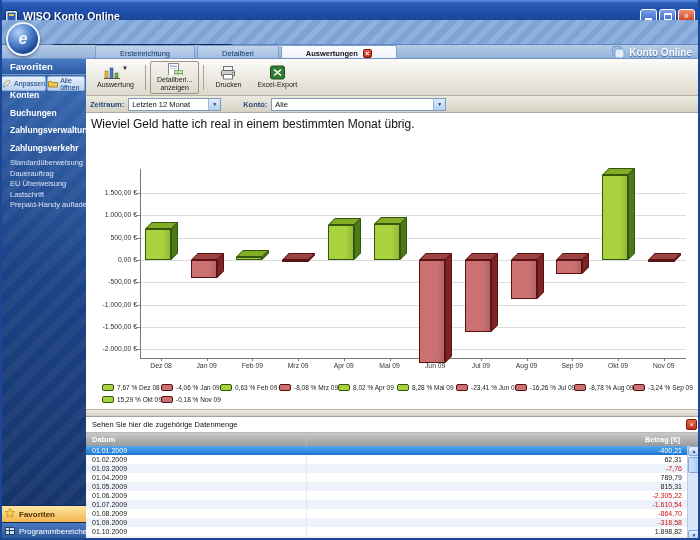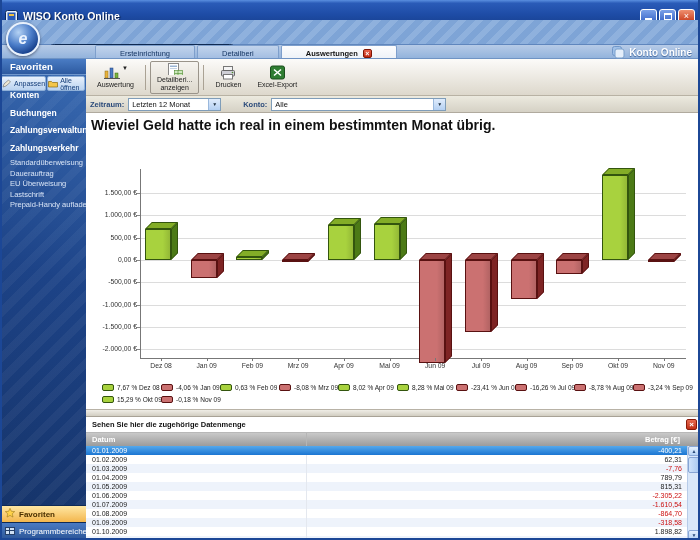--- a/index.html
+++ b/index.html
@@ -81,38 +81,38 @@
     background:linear-gradient(#eceadf,#d5d1c5);border-bottom:1px solid #b0aa9e;
     display:flex;align-items:center;font-size:7.5px;padding-left:4px}
   .flabel{font-weight:bold;color:#2a4a7a;margin-right:4px}
   .combo{height:13px;background:#fff;border:1px solid #7f9db9;display:flex;align-items:center;font-size:7.5px;color:#111;padding-left:3px}
   .combo .arrow{margin-left:auto;align-self:stretch;width:12px;background:linear-gradient(#e0ecfc,#b4d0f2);
     border-left:1px solid #9ab8dc;display:flex;align-items:center;justify-content:center;font-size:5px;color:#234}
   .combo.zeit{width:93px;margin-right:22px}
   .combo.konto{width:175px}
   
   .content{position:absolute;left:0;top:54px;width:614px;height:296px;background:#fff;overflow:hidden}
-  .chart-title{position:absolute;left:5px;top:4px;font-size:14px;font-weight:bold;color:#111}
+  .chart-title{position:absolute;left:5px;top:4px;font-size:12px;font-weight:normal;color:#111}
   .gridline{position:absolute;height:1px;background:#dcdcdc}
   .ytick{position:absolute;left:0;width:51px;text-align:right;font-size:6.8px;color:#333}
   .ytickmark{position:absolute;width:4px;height:1px;background:#888}
   .vaxis{position:absolute;width:1px;background:#777}
   .haxis{position:absolute;height:1px;background:#777}
   .xtickmark{position:absolute;width:1px;height:3px;background:#777}
   .xlabel{position:absolute;width:44px;text-align:center;font-size:6.8px;color:#333}
   .bar-face,.bar-top,.bar-side{position:absolute}
   .legend{position:absolute;display:grid;grid-template-columns:repeat(10,59px);row-gap:3px}
   .litem{display:flex;align-items:center;gap:3px;height:9px}
   .lswatch{width:12px;height:7px;border-radius:2px;flex:none}
   .llabel{font-size:6.5px;color:#222;white-space:nowrap}
   
   .splitter{position:absolute;left:0;top:350px;width:614px;height:8px;
     background:linear-gradient(#efede6,#d2cec2);border-top:1px solid #b8b2a6;border-bottom:1px solid #a8a296}
   .tablesec{position:absolute;left:0;top:358px;width:614px;height:123px;background:#fff}
-  .sec-title{height:15px;display:flex;align-items:center;padding-left:6px;font-size:7.5px;font-weight:bold;color:#111;position:relative;background:#fff}
+  .sec-title{height:15px;display:flex;align-items:center;padding-left:6px;font-size:7.5px;font-weight:normal;color:#111;position:relative;background:#fff}
   .sec-close{position:absolute;right:3px;top:2px;width:11px;height:11px;background:linear-gradient(#e86a50,#c03018);
     border:1px solid #8a1a08;border-radius:2px;color:#fff;font-size:8px;line-height:9px;text-align:center}
   .thead{height:14px;background:linear-gradient(#c9c9c9,#9b9b9b);color:#fff;font-size:7.5px;font-weight:bold;
     display:flex;align-items:center;border-top:1px solid #b8b8b8}
   .th-date{width:221px;padding-left:6px;border-right:1px solid #b5b5b5;align-self:stretch;display:flex;align-items:center}
   .th-amt{flex:1;text-align:right;padding-right:20px}
   .rows{position:absolute;left:0;top:29px;width:601px;bottom:0;overflow:hidden}
   .trow{height:9px;display:flex;align-items:center;font-size:7px;color:#222;background:#fff}
   .trow.alt{background:#eef3fb}
   .trow.sel{background:linear-gradient(#55a8ec,#1b76d2);color:#fff}

